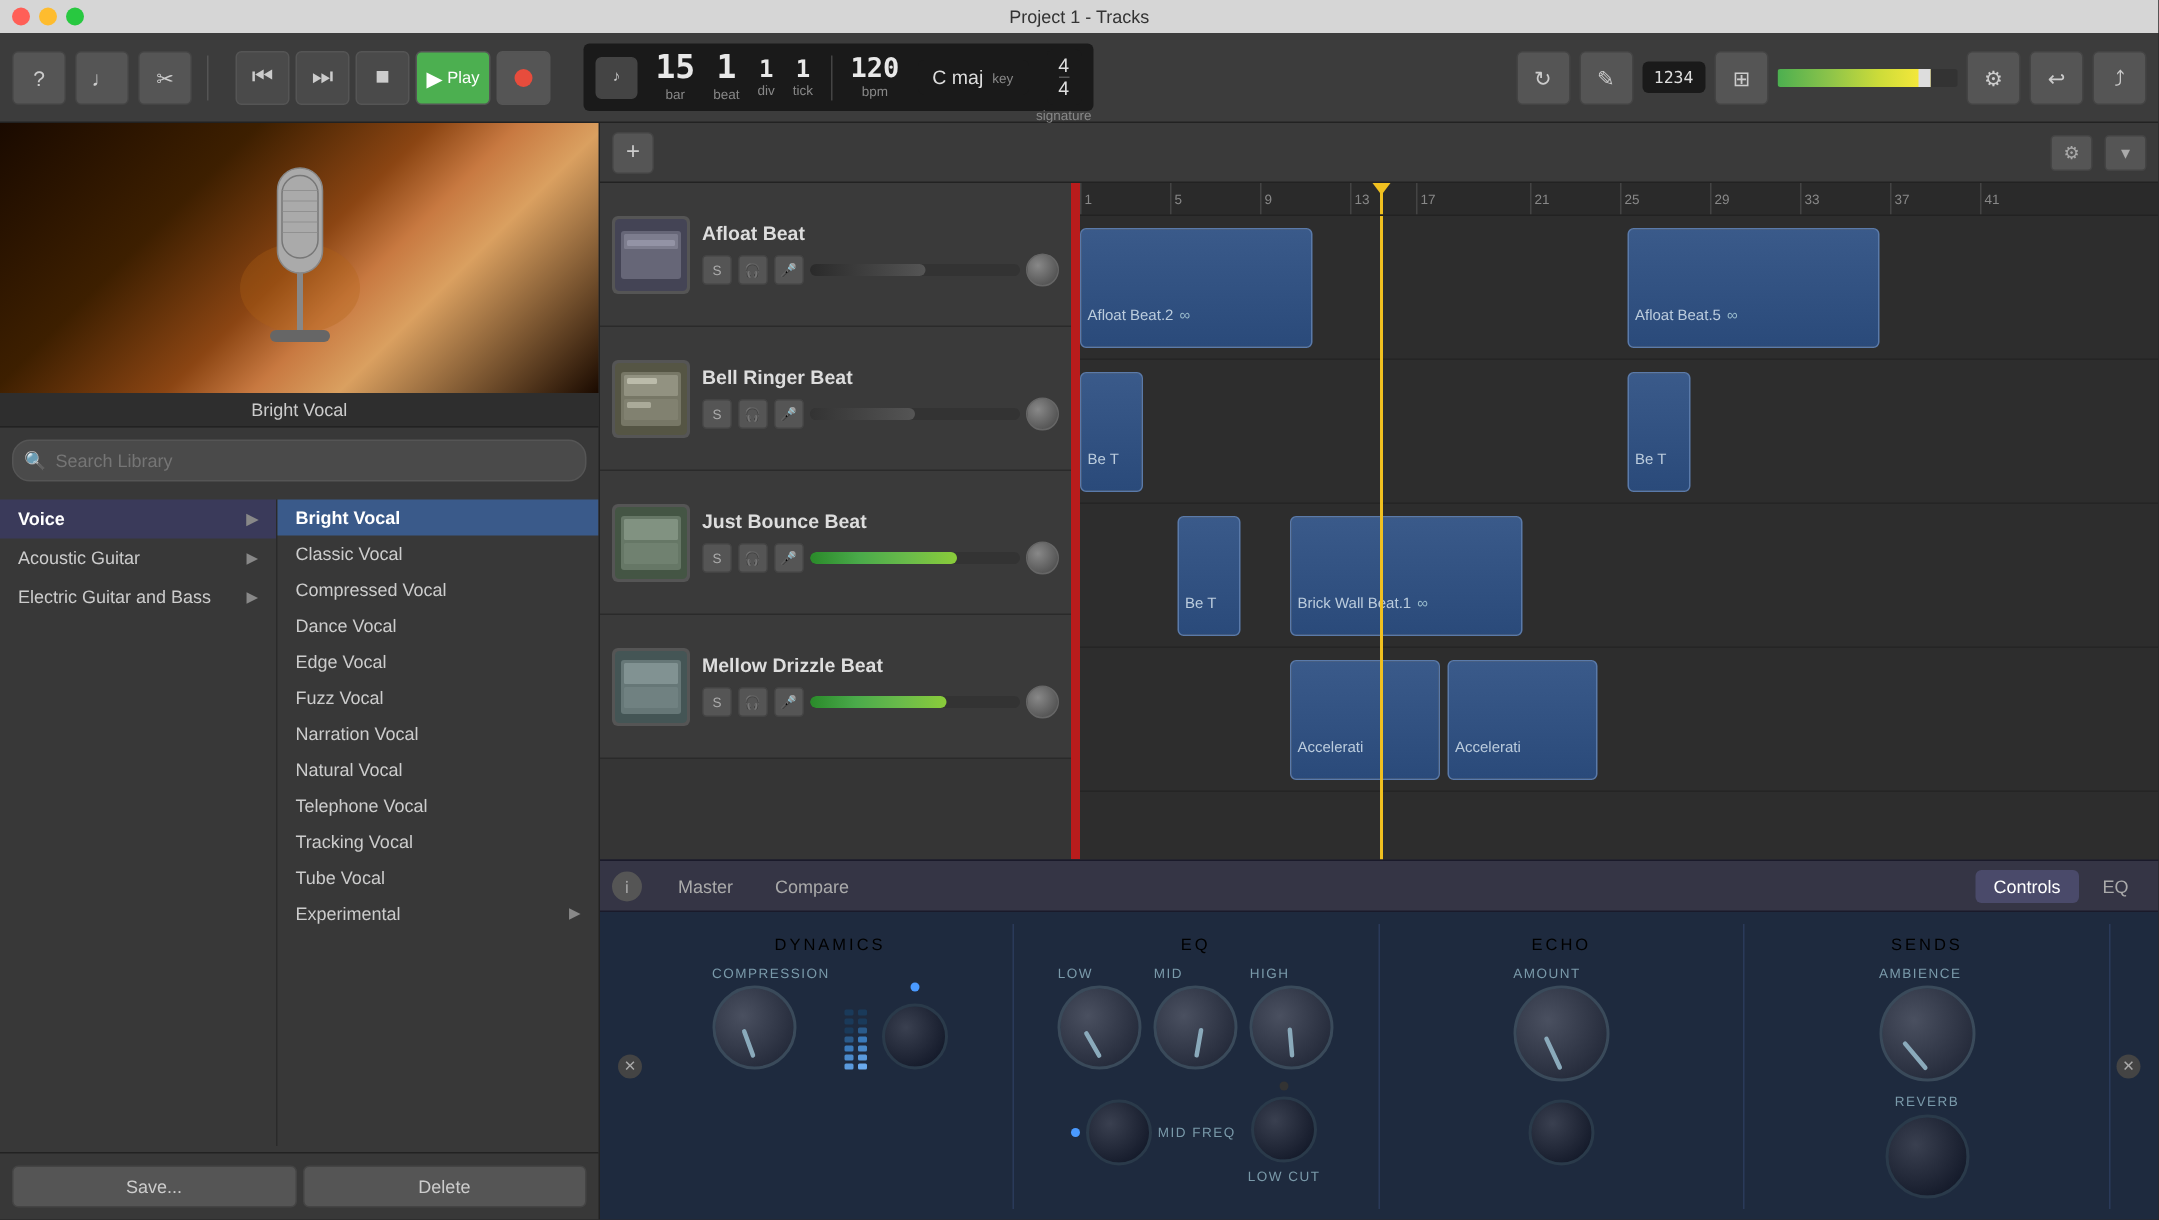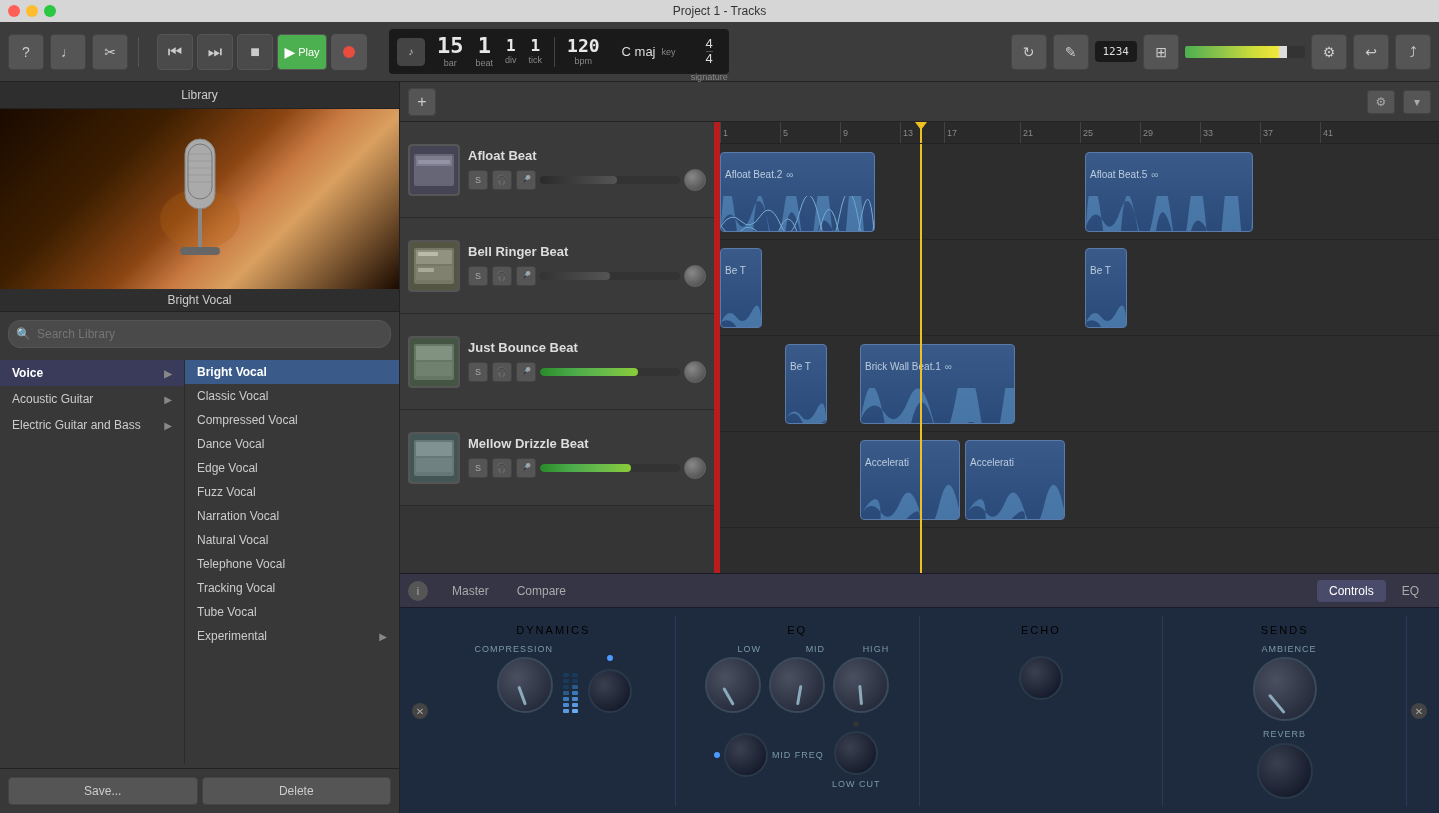--- a/index.html
+++ b/index.html
@@ -81,36 +81,36 @@
 
     
     .timeline { flex: 1; display: flex; flex-direction: column; overflow: hidden; }
     .ruler { height: 22px; background: #2a2a2a; border-bottom: 1px solid #222; display: flex; align-items: center; position: relative; overflow: hidden; }
     .ruler-mark { position: absolute; top: 0; height: 100%; display: flex; align-items: center; font-size: 9px; color: #888; padding-left: 2px; border-left: 1px solid #444; }
 
     .clips-area { flex: 1; overflow: auto; position: relative; background: #2d2d2d; }
     .clip-row { height: 96px; border-bottom: 1px solid #252525; position: relative; }
     .clip { position: absolute; height: 80px; top: 8px; border-radius: 4px; overflow: hidden; cursor: pointer; }
     .clip-audio { background: linear-gradient(to bottom, #3a5a8a, #2a4a7a); border: 1px solid #5a7aaa; }
-    .clip-label { font-size: 10px; color: #bcd; padding: 16px 4px; white-space: nowrap; overflow: hidden; display: flex; align-items: center; gap: 4px; }
+    .clip-label { font-size: 10px; color: #bcd; padding: 16px 4px; white-space: nowrap; overflow: hidden; display: flex; align-items: center; gap: 4px; margin-top: 36px; }
     .clip-waveform { width: 100%; height: 60px; position: relative; overflow: hidden; }
 
     
     .bottom-panel { height: 240px; background: #2a2a3a; border-top: 1px solid #1a1a2a; }
     .bottom-tabs { display: flex; align-items: center; padding: 0 8px; height: 34px; background: #353545; border-bottom: 1px solid #1a1a2a; gap: 4px; }
     .btab { padding: 4px 12px; font-size: 12px; color: #aaa; cursor: pointer; border-radius: 4px; }
     .btab.active { background: #4a4a6a; color: white; }
     .info-btn { width: 20px; height: 20px; background: #555; border-radius: 50%; color: #aaa; font-size: 11px; display: flex; align-items: center; justify-content: center; cursor: pointer; margin-right: 8px; }
 
     .effects-panel { display: flex; height: calc(240px - 34px); background: #1e2a3e; padding: 8px; gap: 0; }
     .effect-section { flex: 1; display: flex; flex-direction: column; padding: 8px 12px; border-right: 1px solid #2a3a5a; }
     .effect-section:last-child { border-right: none; }
     .effect-title { font-size: 11px; color: #8aaBBcc; text-align: center; letter-spacing: 2px; margin-bottom: 8px; text-transform: uppercase; }
     .effect-row { display: flex; align-items: flex-end; gap: 10px; justify-content: center; }
-    .knob-group { display: flex; flex-direction: column; align-items: flex-end; gap: 3px; }
+    .knob-group { display: flex; flex-direction: column; align-items: flex-start; gap: 3px; }
     .knob-label { font-size: 9px; color: #7a9aaa; text-transform: uppercase; letter-spacing: 1px; }
     .knob { width: 56px; height: 56px; background: radial-gradient(circle at 35% 35%, #4a5060, #1a2030); border-radius: 50%; border: 2px solid #3a4a5a; position: relative; display: flex; align-items: center; justify-content: center; }
     .knob-sm { width: 44px; height: 44px; background: radial-gradient(circle at 35% 35%, #3a4050, #0a1020); border-radius: 50%; border: 2px solid #2a3a4a; }
     .knob-indicator { width: 3px; height: 20px; background: #8aaabb; border-radius: 2px; position: absolute; bottom: 6px; transform-origin: bottom center; transform: rotate(-20deg); }
 
     
     ::-webkit-scrollbar { width: 6px; height: 6px; }
     ::-webkit-scrollbar-track { background: #2a2a2a; }
     ::-webkit-scrollbar-thumb { background: #555; border-radius: 3px; }
     .fader-container { display: flex; align-items: center; flex: 1; gap: 4px; }
@@ -199,21 +199,20 @@
     </div>
     <div class="tb-btn">⚙</div>
     <div class="tb-btn">↩</div>
     <div class="tb-btn">⤴</div>
   </div>
 </div>
 
 <div class="main">
 
   <div class="library">
-    <div class="library-header">Library</div>
 
     <div class="library-image">
 
       <svg width="80" height="160" viewBox="0 0 80 160">
 
         <ellipse cx="40" cy="100" rx="40" ry="30" fill="rgba(180,100,20,0.3)"></ellipse>
 
         <rect x="25" y="20" width="30" height="70" rx="15" fill="#aaa" stroke="#888" stroke-width="1"></rect>
 
         <rect x="28" y="25" width="24" height="55" rx="12" fill="none" stroke="#777" stroke-width="1"></rect>
@@ -606,20 +605,28 @@
               <div class="knob-sm" style="position:relative">
                 <div style="width:2px;height:14px;background:#8aaBBcc;border-radius:1px;position:absolute;bottom:4px;left:50%;transform:translateX(-50%) rotate(20deg);transform-origin:bottom center"></div>
               </div>
               <div class="knob-label">LOW CUT</div>
             </div>
           </div>
         </div>
 
         <div class="effect-section">
           <div class="effect-title">ECHO</div>
+          <div class="effect-row">
+            <div class="knob-group">
+              <div class="knob-label">AMOUNT</div>
+              <div class="knob" style="width:64px;height:64px">
+                <div class="knob-indicator" style="height:24px;transform:rotate(-25deg)"></div>
+              </div>
+            </div>
+          </div>
           <div style="margin-top:12px;display:flex;flex-direction:column;align-items:center;gap:4px">
             <div class="knob-sm" style="position:relative">
               <div style="width:2px;height:14px;background:#8aaBBcc;border-radius:1px;position:absolute;bottom:4px;left:50%;transform:translateX(-50%) rotate(5deg);transform-origin:bottom center"></div>
             </div>
           </div>
         </div>
 
         <div class="effect-section">
           <div class="effect-title">SENDS</div>
           <div class="effect-row">

